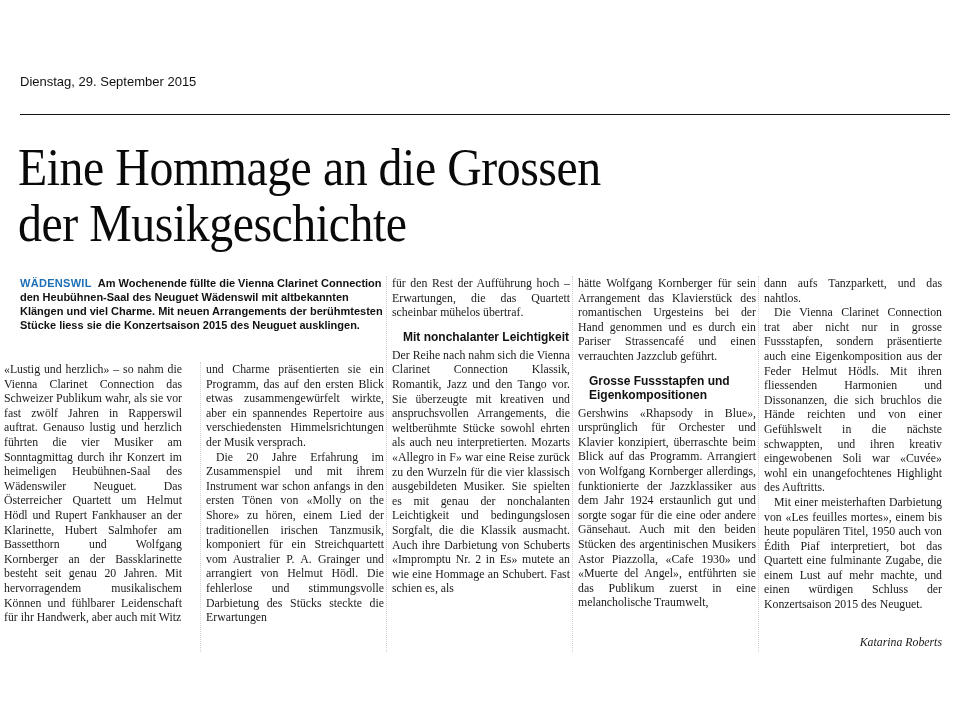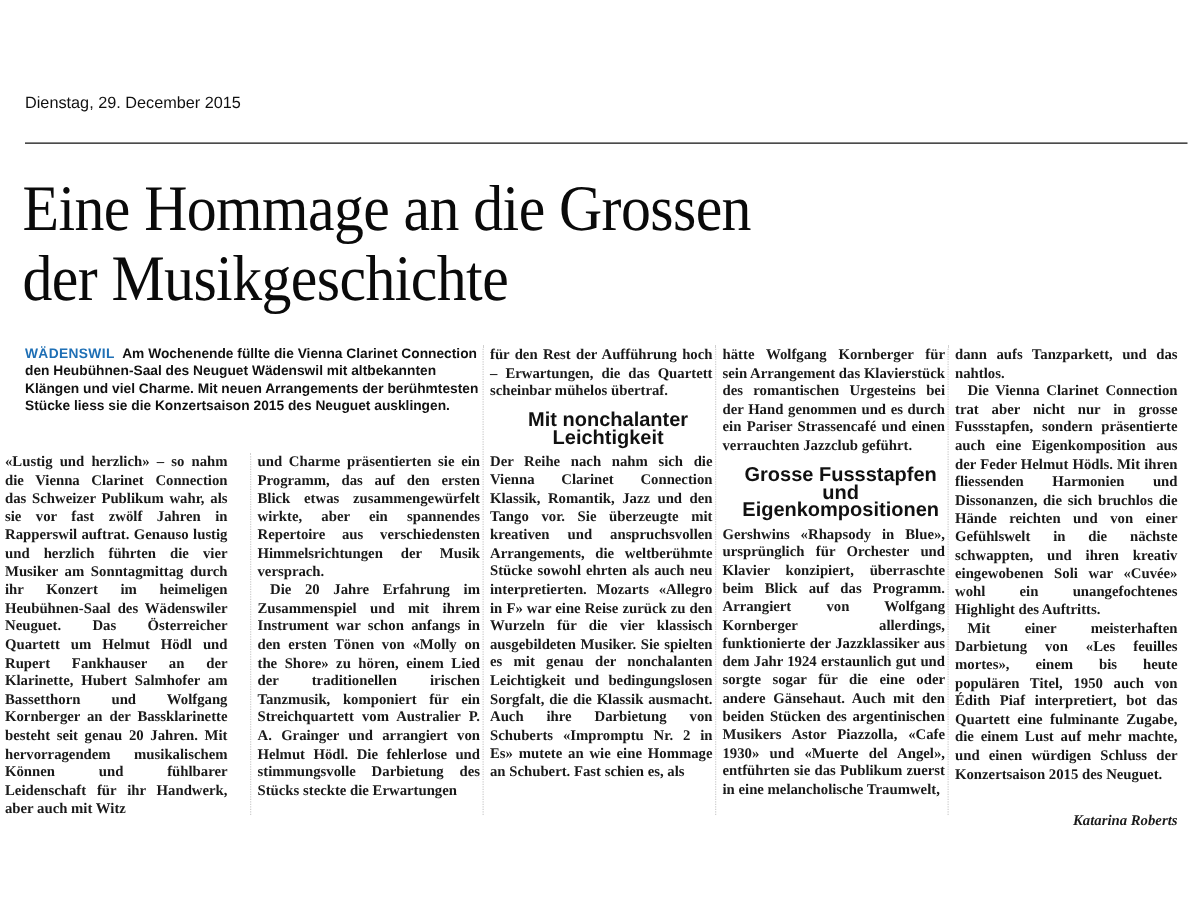--- a/index.html
+++ b/index.html
@@ -5,36 +5,36 @@
   html, body { margin: 0; padding: 0; background: #ffffff; }
   body { width: 960px; height: 720px; position: relative; overflow: hidden; color: #1a1a1a; }
   .masthead { position: absolute; left: 20px; top: 74px; font-family: "Liberation Sans", sans-serif; }
   .masthead .paper { font-size: 13px; font-weight: bold; line-height: 15px; color: #111; }
   .masthead .date { font-size: 13px; line-height: 15px; color: #111; }
   .rule { position: absolute; left: 20px; top: 114px; width: 930px; height: 0; border-top: 1.5px solid #111; }
   .headline { position: absolute; left: 18px; top: 140px; width: 900px; font-family: "Liberation Serif", serif; font-size: 52px; line-height: 56px; color: #0a0a0a; transform: scaleX(0.92); transform-origin: left top; letter-spacing: -0.5px; }
   .lead { position: absolute; left: 20px; top: 276px; width: 372px; font-family: "Liberation Sans", sans-serif; font-weight: bold; font-size: 11px; line-height: 14px; color: #111; }
   .lead .dateline { color: #1e6fb5; letter-spacing: 0.3px; margin-right: 6px; }
   .col { position: absolute; width: 178px; font-family: "Liberation Serif", serif; font-size: 11.8px; line-height: 14.6px; color: #1a1a1a; text-align: justify; hyphens: manual; }
-  .col p { margin: 0; font-weight: bold; }
+  .col p { margin: 0; }
   .col p.indent { text-indent: 10px; }
-  .col h3 { font-family: "Liberation Sans", sans-serif; font-size: 16px; line-height: 14px; font-weight: bold; margin: 10px 0 4px 0; color: #111; text-align: center; padding-left: 11px; }
+  .col h3 { font-family: "Liberation Sans", sans-serif; font-size: 12px; line-height: 14px; font-weight: bold; margin: 10px 0 4px 0; color: #111; text-align: left; padding-left: 11px; }
   .col .author { text-align: right; font-style: italic; margin-top: 23px; }
   .c1 { left: 4px; top: 362px; }
   .c2 { left: 206px; top: 362px; }
   .c3 { left: 392px; top: 276px; }
   .c4 { left: 578px; top: 276px; }
   .c5 { left: 764px; top: 276px; }
   .sep { position: absolute; width: 0; border-left: 1px dotted #d0d0d0; }
 </style>
 </head>
 <body>
 
 <div class="masthead">
-  <div class="date">Dienstag, 29. December 2015</div>
+  <div class="date">Dienstag, 29. September 2015</div>
 </div>
 <div class="rule"></div>
 
 <div class="headline">
   <div>Eine Hommage an die Grossen</div>
   <div>der Musikgeschichte</div>
 </div>
 
 <div class="lead">
   <span class="dateline">WÄDENSWIL</span><span>Am Wochenende füllte die Vienna Clarinet Connection den Heubühnen-Saal des Neuguet Wädenswil mit altbekannten Klängen und viel Charme. Mit neuen Arrangements der berühmtesten Stücke liess sie die Konzertsaison 2015 des Neuguet ausklingen.</span>

